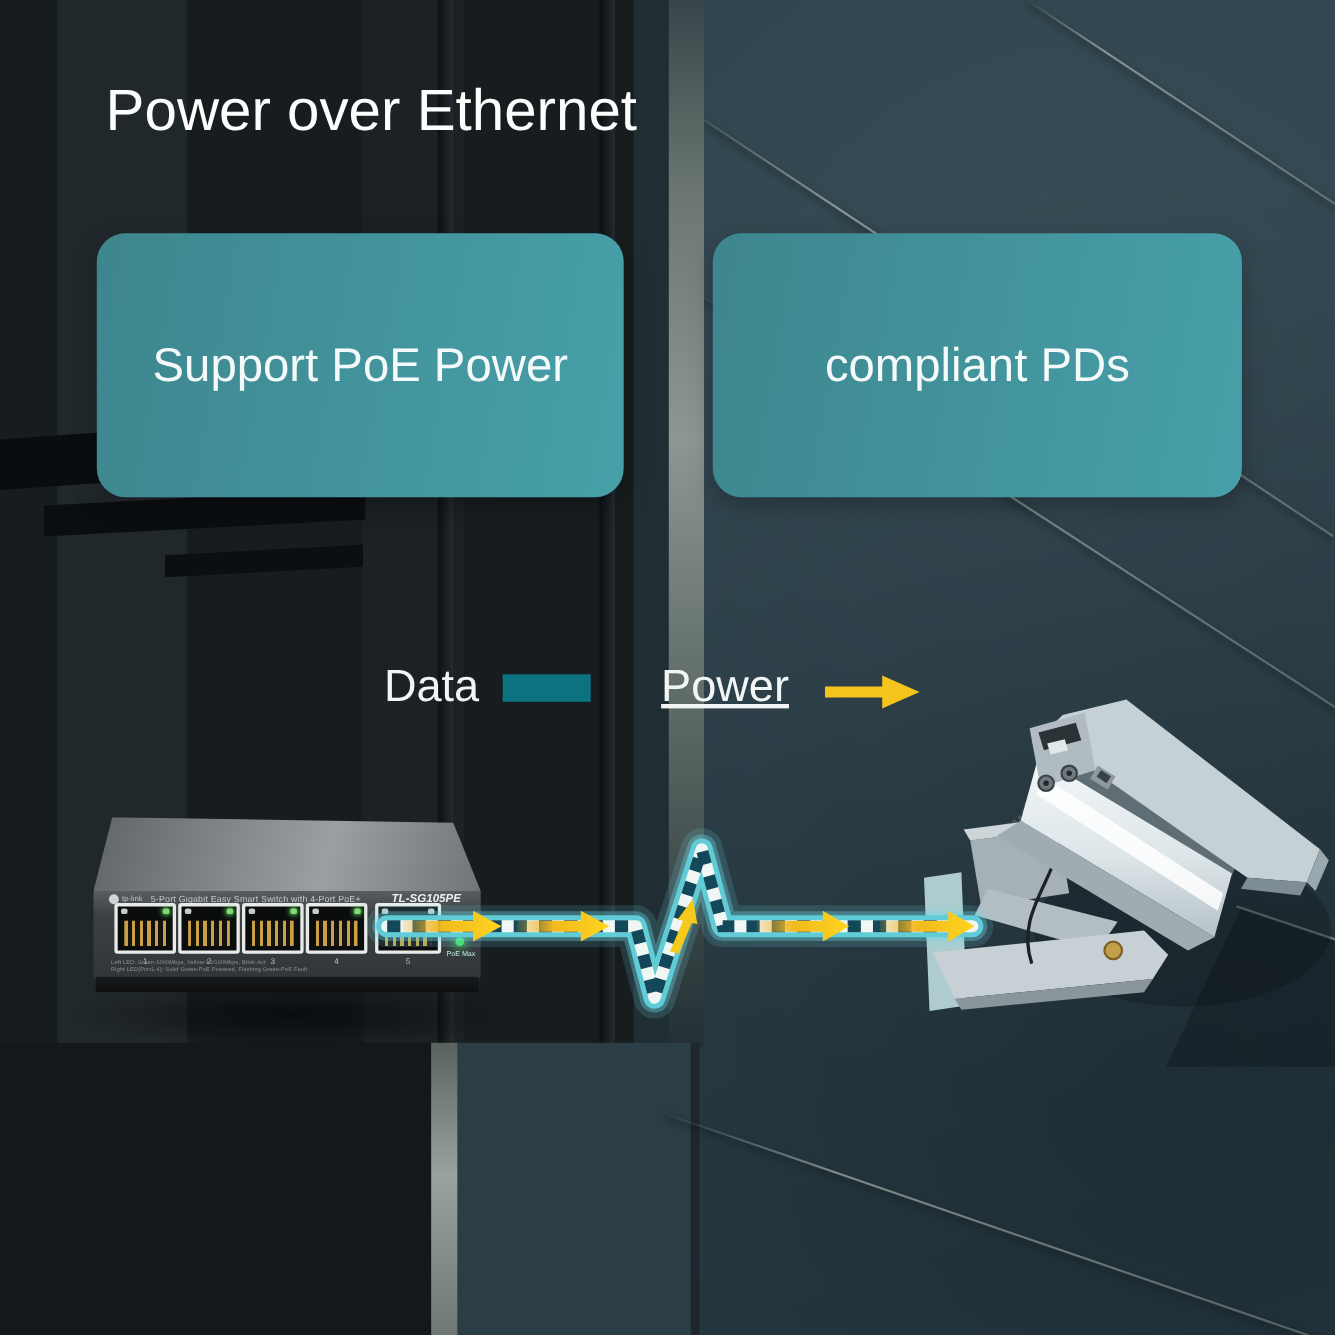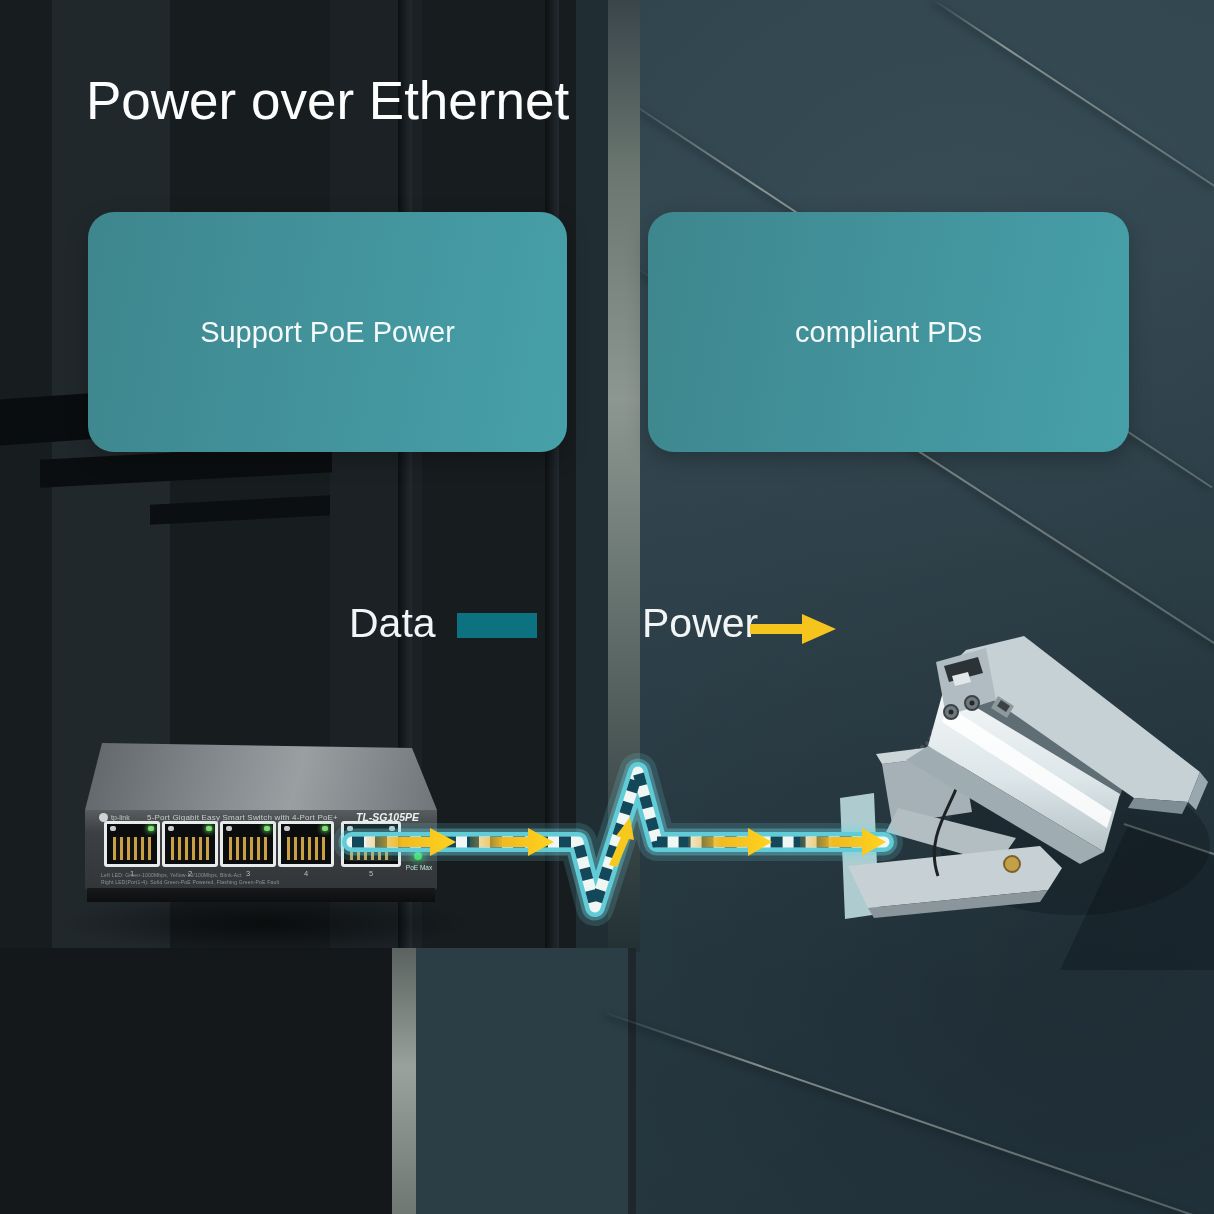--- a/index.html
+++ b/index.html
@@ -31,50 +31,50 @@
   .balcony3{left:150px;top:500px;width:180px;height:20px;background:#0c0f11;transform:skewY(-3deg);}
   .edge-col{left:576px;top:0;width:34px;height:952px;background:#202e34;}
   .edge-strip-top{left:608px;top:0;width:32px;height:952px;
     background:linear-gradient(180deg,#39454a 0%,#6a766f 18%,#8d9792 42%,#55625f 72%,#233034 100%);}
   .left-building-low{left:0;top:948px;width:392px;height:266px;background:#14181a;}
   .edge-strip-low{left:392px;top:948px;width:24px;height:266px;
     background:linear-gradient(180deg,#5a625f,#99a29c 45%,#6e7772);}
   .mid-col-low{left:416px;top:948px;width:212px;height:266px;background:#2b3d45;
     border-right:8px solid #1d272c;}
   
-  .page-title{left:86px;top:70px;font-size:53px;font-weight:400;color:#fcfdfd;letter-spacing:0px;}
+  .page-title{left:96px;top:70px;font-size:53px;font-weight:400;color:#fcfdfd;letter-spacing:0px;}
   
   .info-box{top:212px;height:240px;border-radius:26px;
     background:linear-gradient(100deg,var(--accent-teal,#3E868E) 0%,#47a0a9 100%);
     box-shadow:0 8px 22px rgba(0,0,0,.25);
     display:flex;flex-direction:column;justify-content:center;align-items:center;
-    color:#f4f9f9;font-size:29px;line-height:75px;text-align:right;}
+    color:#f4f9f9;font-size:43px;line-height:75px;text-align:right;}
   .info-box.box-left{left:88px;width:479px;}
   .info-box.box-right{left:648px;width:481px;}
   
   .legend-label{top:600px;font-size:41px;color:#f2f5f5;margin-left:14px;}
   .legend-label.data{left:335px;}
-  .legend-label.power{left:628px;}
+  .legend-label.power{left:587px;text-decoration:underline;}
   .legend-swatch{left:457px;top:613px;width:80px;height:25px;background:var(--data-swatch-teal,#0D7280);}
   .legend-arrow{left:744px;top:606px;width:100px;height:46px;}
   
   .switch{left:85px;top:733px;width:354px;height:185px;}
   .sw-shadow{left:-30px;top:160px;width:420px;height:60px;
     background:radial-gradient(ellipse at 50% 50%,rgba(0,0,0,.55),rgba(0,0,0,0) 70%);}
   .sw-top{left:0;top:0;width:354px;height:78px;
     clip-path:polygon(17px 10px,327px 15px,352px 77px,0px 77px);
     background:linear-gradient(105deg,#5e6467 0%,#868c8f 40%,#9aa0a2 60%,#6e7477 100%);}
   .sw-front{left:0;top:77px;width:352px;height:80px;border-radius:0 0 3px 3px;
     background:linear-gradient(180deg,#585d60 0%,#3c4043 28%,#323638 100%);}
   .sw-bottom{left:2px;top:155px;width:348px;height:14px;
     background:linear-gradient(180deg,#17191b,#0c0e0f);}
   .sw-brand{left:14px;top:80px;display:flex;align-items:center;gap:3px;}
   .sw-brand-dot{width:9px;height:9px;border-radius:50%;background:#cfd3d4;}
   .sw-brand-text{font-size:7px;color:#bfc4c6;}
-  .sw-product{left:62px;top:80px;width:240px;font-size:8px;color:#c6cbcc;letter-spacing:.2px;}
+  .sw-product{left:52px;top:80px;width:240px;font-size:8px;color:#c6cbcc;letter-spacing:.2px;}
   .sw-model{right:20px;top:78px;font-size:10.5px;font-weight:700;font-style:italic;color:#ecf0f0;}
   .port{top:88px;width:56px;height:46px;border:3px solid #e9ebeb;border-radius:3px;
     background:#0b0c0d;box-sizing:border-box;}
   .port.p1{left:19px;}.port.p2{left:77px;}.port.p3{left:135px;}.port.p4{left:193px;}
   .port.p5{left:256px;width:60px;}
   .led{position:absolute;top:2px;width:6px;height:5px;border-radius:2px;background:#c7cbcb;}
   .led.l{left:3px;}
   .led.r{right:3px;}
   .led.green{background:#7ede6f;box-shadow:0 0 5px 1px rgba(110,240,110,.8);}
   .pins{position:absolute;left:6px;right:6px;top:13px;height:23px;

